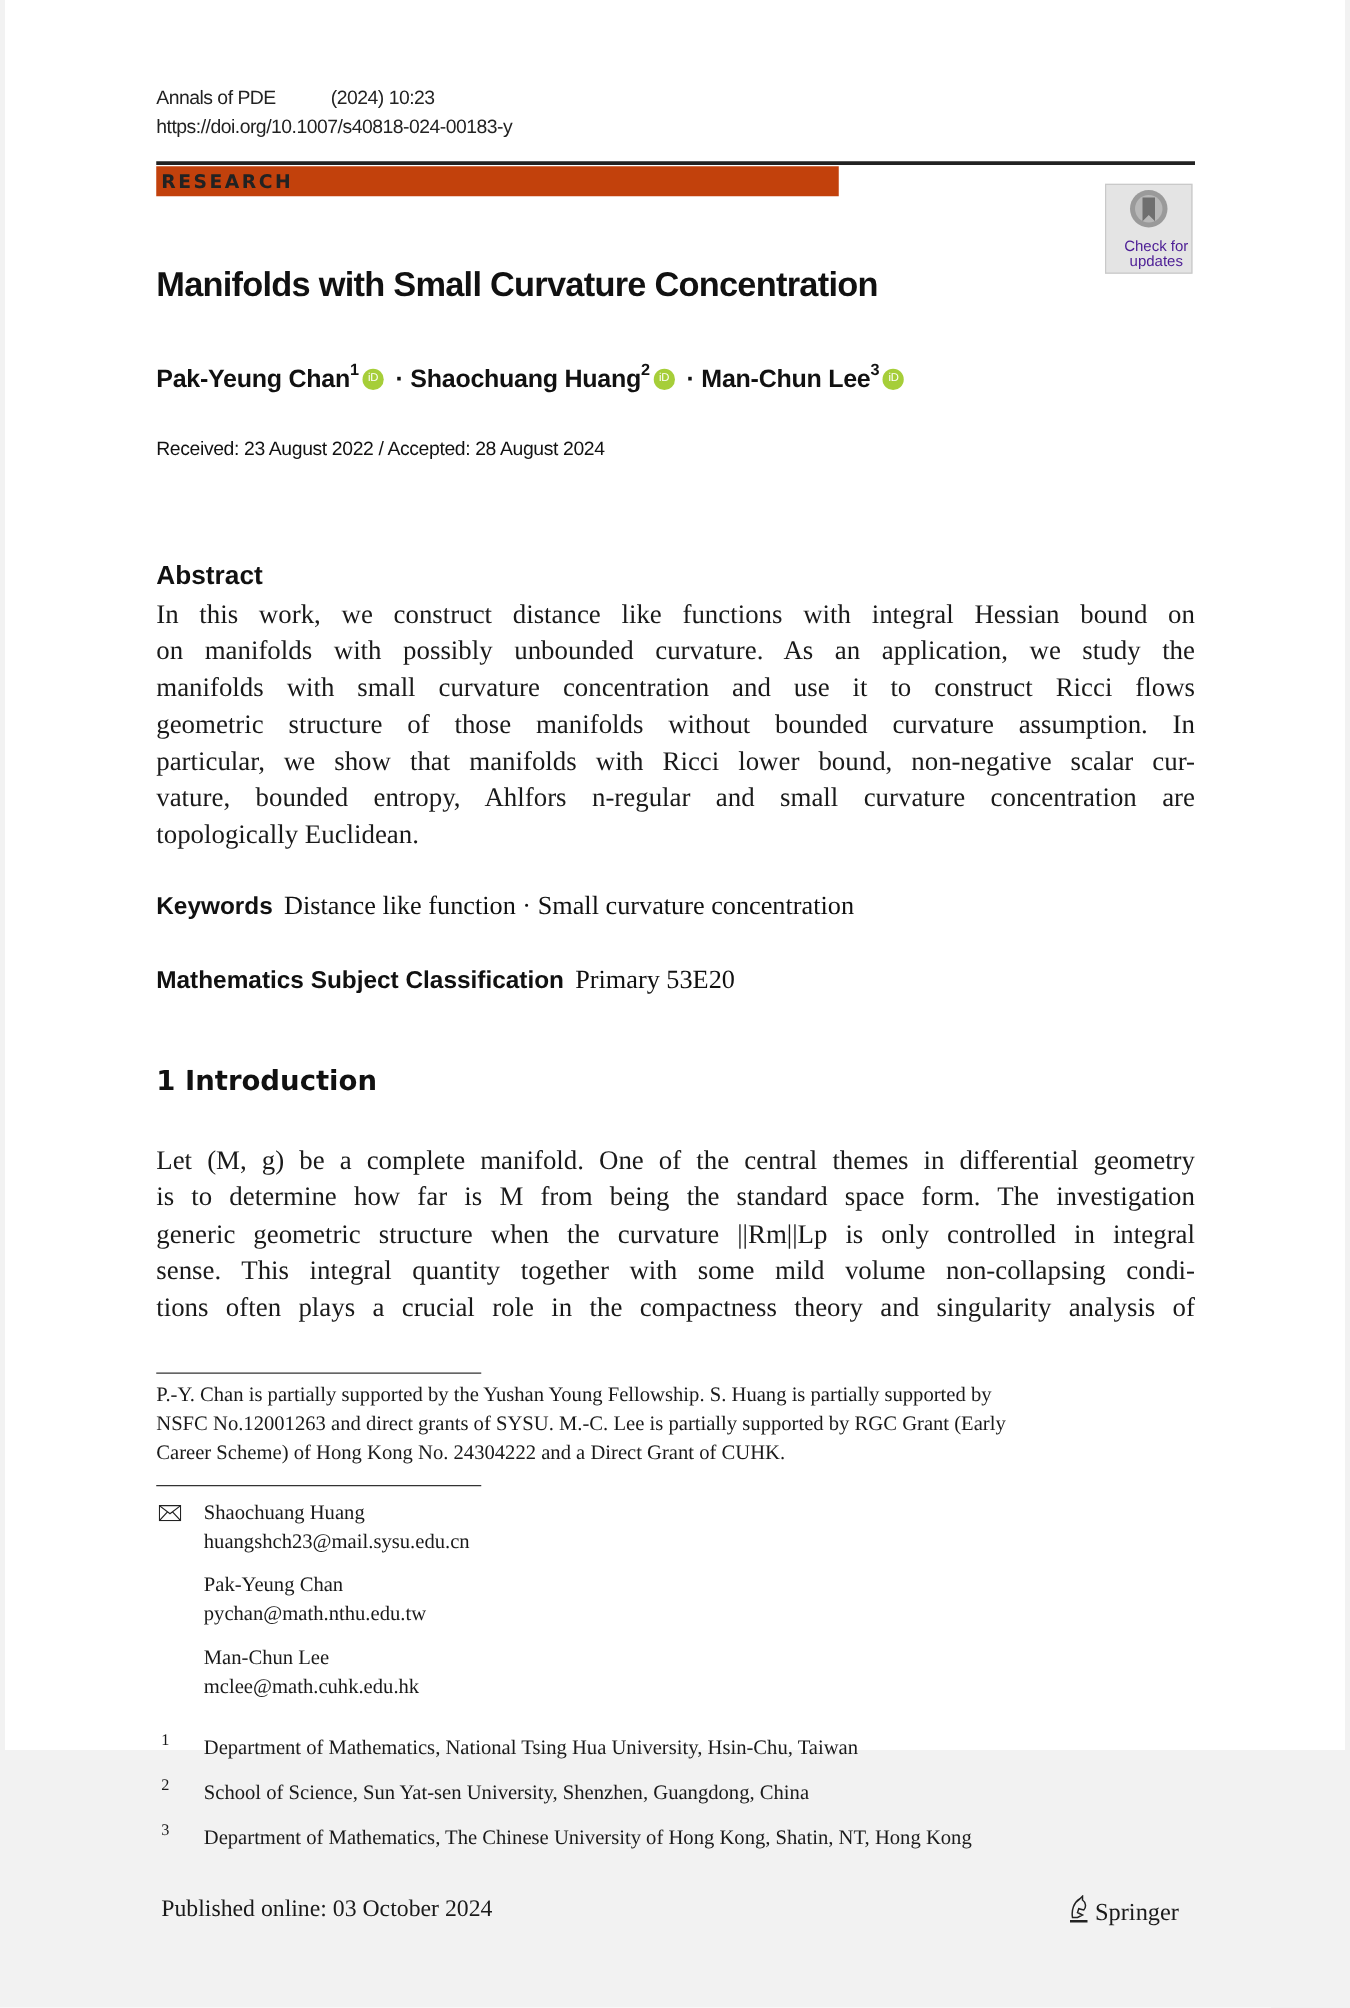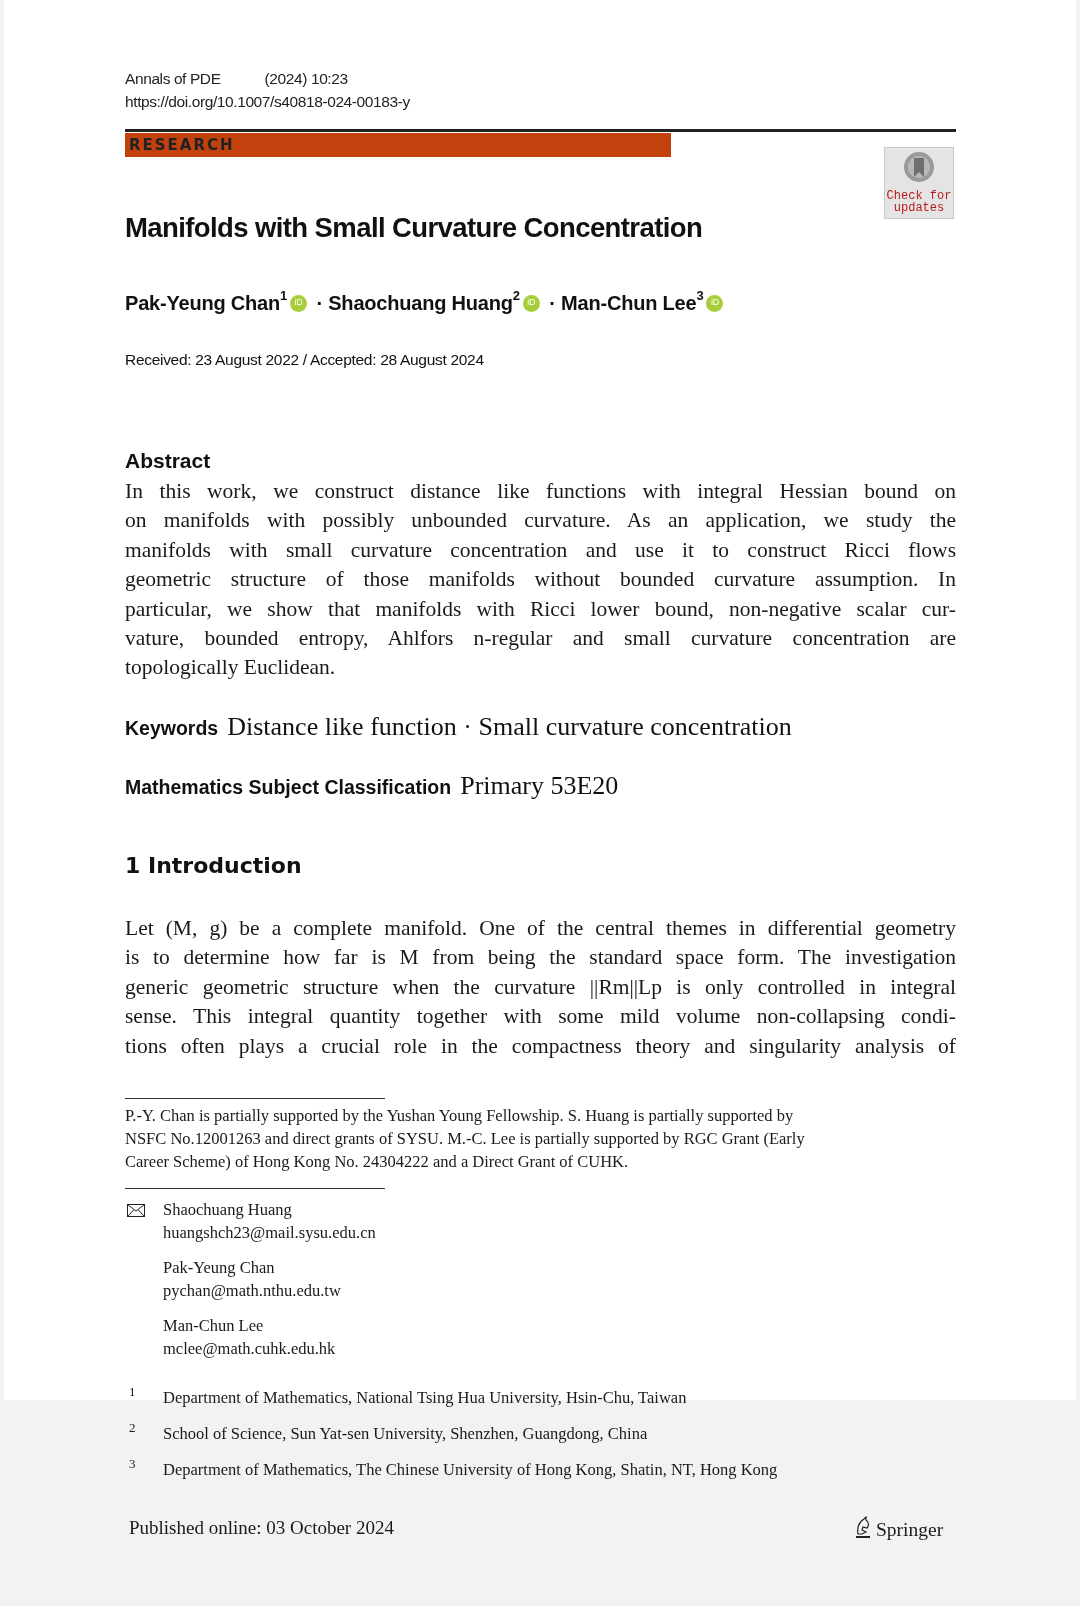--- a/index.html
+++ b/index.html
@@ -12,34 +12,34 @@
   .abs { position: absolute; }
   .hdr { left: 121px; font-size: 15.5px; color: #222; letter-spacing: -0.4px; font-family: "Liberation Sans", sans-serif; }
   .hdr .gap { display: inline-block; width: 44px; }
   .rule-top { left: 121px; top: 129px; width: 831px; height: 3px; background: #222; }
   .research-bar { left: 121px; top: 133px; width: 546px; height: 24px; background: #c2410c; }
   .research-bar span { position: absolute; left: 4px; top: 3px; font-family: "DejaVu Sans", sans-serif; font-weight: bold; font-size: 15px; letter-spacing: 2px; color: #222; }
   .check-box {
     left: 880px; top: 147px; width: 68px; height: 70px; background: #e4e4e4; border: 1px solid #c9c9c9;
     text-align: center;
   }
-  .check-box .lbl { font-family: Liberation Mono, monospace; font-size: 12px; line-height: 12px; color: #b91c1c; }
+  .check-box .lbl { font-family: Liberation Sans, sans-serif; font-size: 12px; line-height: 12px; color: #4c1d95; padding-left: 12px; }
   .title { left: 121px; top: 212px; font-family: "Liberation Sans", sans-serif; font-weight: bold; font-size: 27.5px; color: #111; letter-spacing: -0.6px; }
   .authors { left: 121px; top: 290px; font-family: "Liberation Sans", sans-serif; font-weight: bold; font-size: 20px; color: #111; white-space: nowrap; letter-spacing: -0.2px; }
   .authors sup { font-size: 13px; position: relative; top: -2px; }
   .orcid { display: inline-block; width: 17px; height: 17px; border-radius: 50%; background: #a6ce39; vertical-align: -2px; margin: 0 4px 0 3px; position: relative; }
   .orcid::after { content: "iD"; position: absolute; left: 0; right: 0; top: 2px; font-size: 9px; color: #fff; font-weight: normal; text-align: center; }
   .dates { left: 121px; font-family: "Liberation Sans", sans-serif; font-size: 15.5px; color: #111; letter-spacing: -0.3px; }
   .h-abstract { left: 121px; top: 449px; font-family: "Liberation Sans", sans-serif; font-weight: bold; font-size: 21px; color: #111; }
   .para { left: 121px; width: 831px; font-family: "Liberation Serif", serif; font-size: 21.5px; line-height: 29.4px; color: #1a1a1a; text-align: justify; }
   .para .line { display: block; text-align: justify; text-align-last: justify; height: 29.4px; white-space: nowrap; }
   .para .line.last { text-align-last: left; }
   .kw { left: 121px; font-size: 21px; color: #111; white-space: nowrap; }
   .kw .k { font-family: "Liberation Sans", sans-serif; font-weight: bold; font-size: 19.5px; margin-right: 9px; }
-  .kw .v { font-family: "Liberation Serif", serif; font-size: 26px; }
+  .kw .v { font-family: "Liberation Serif", serif; font-size: 21px; }
   .h-intro { left: 121px; top: 853px; font-family: "DejaVu Sans", sans-serif; font-weight: bold; font-size: 22px; color: #111; }
   .foot-rule { left: 121px; height: 1px; background: #333; width: 260px; }
   .fn { left: 121px; width: 831px; font-family: Liberation Serif, serif; font-size: 16.5px; line-height: 23px; color: #1a1a1a; }
   .contact { left: 159px; font-family: "Liberation Serif", serif; font-size: 16.5px; line-height: 23px; color: #1a1a1a; }
   .mail-icon { left: 123px; top: 1204px; width: 18px; height: 13px; }
   .aff-num { left: 125px; font-family: "Liberation Serif", serif; font-size: 13px; color: #1a1a1a; }
   .aff { left: 159px; font-family: "Liberation Serif", serif; font-size: 16.5px; color: #1a1a1a; }
   .published { left: 125px; top: 1517px; font-family: "Liberation Serif", serif; font-size: 19px; color: #1a1a1a; }
   .springer { left: 850px; top: 1516px; font-family: "Liberation Serif", serif; font-size: 19.5px; color: #1a1a1a; white-space: nowrap; }
   .springer svg { vertical-align: -4px; margin-right: 4px; }

